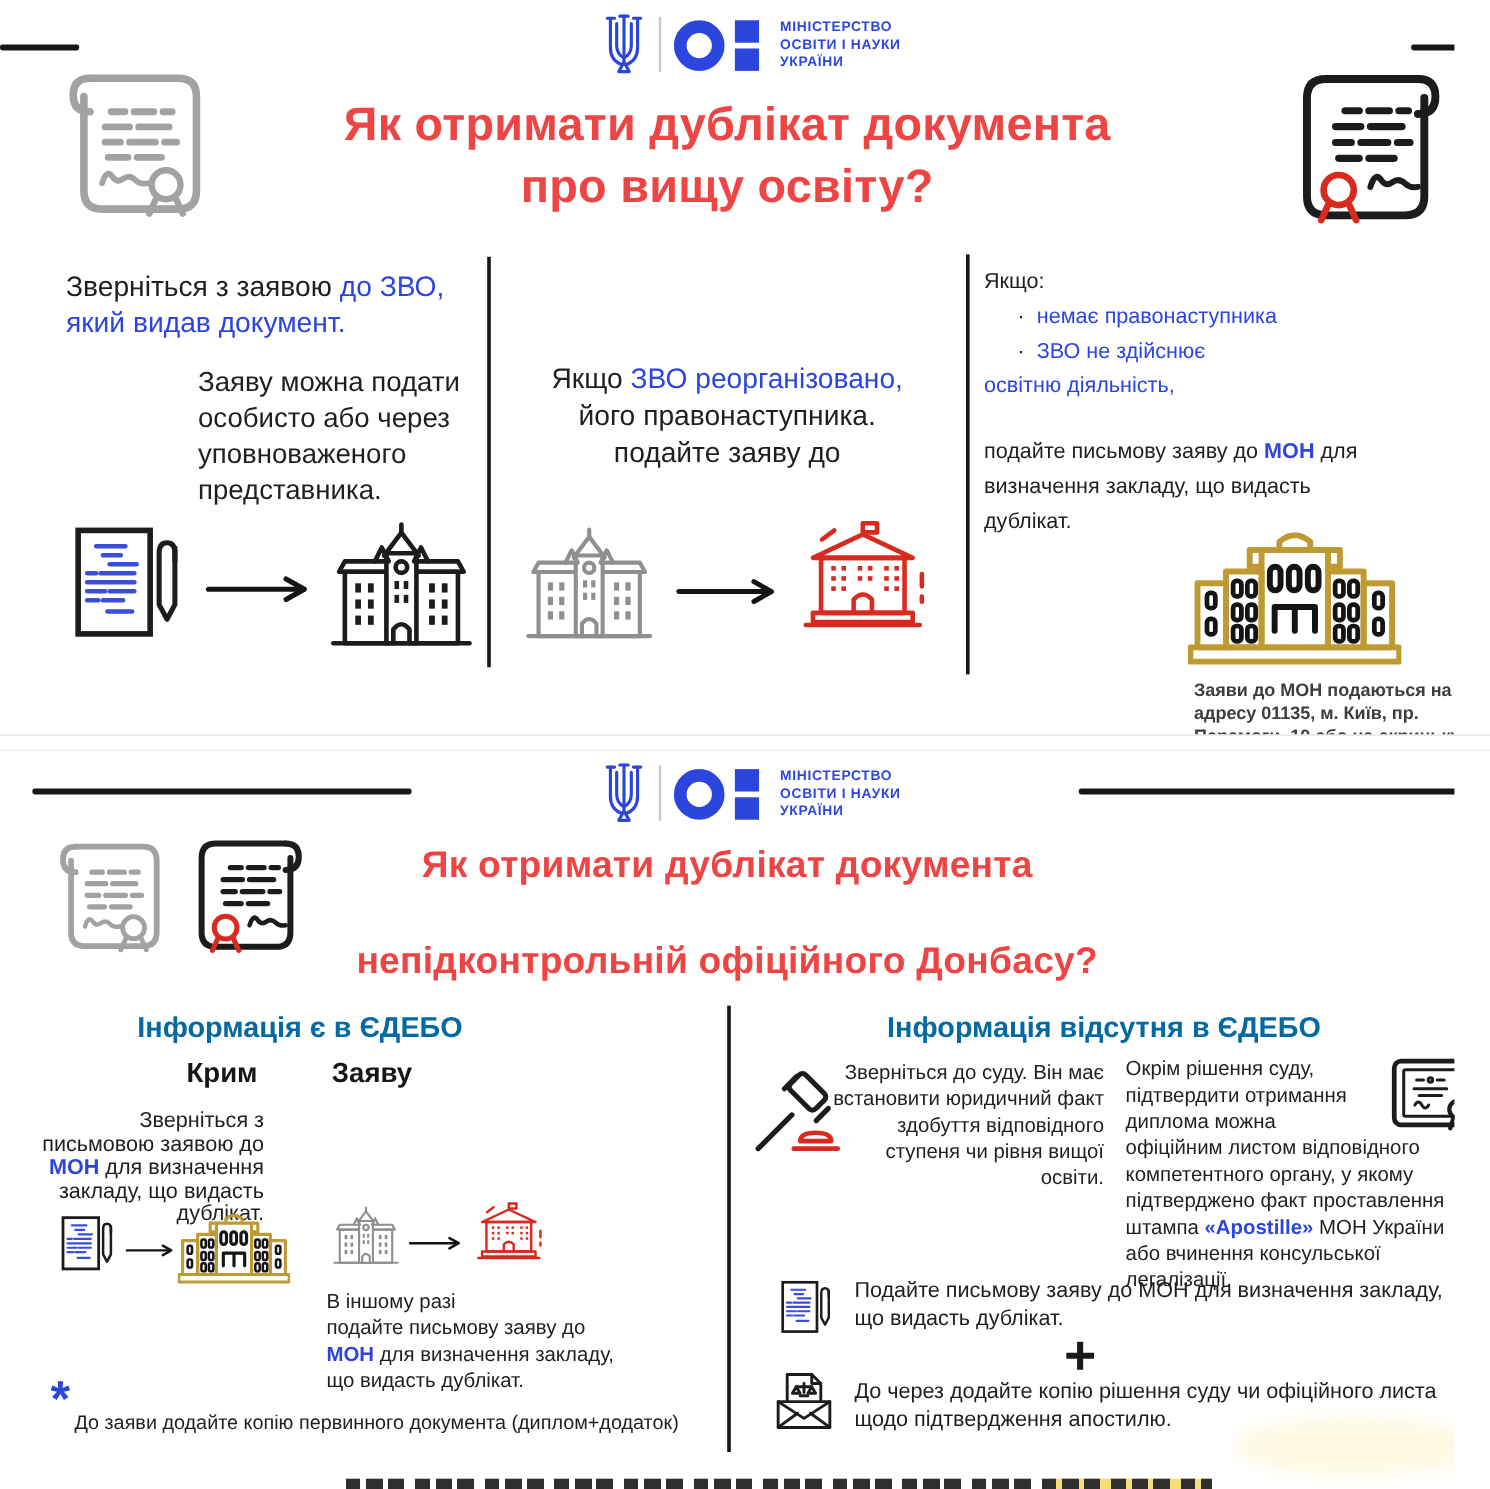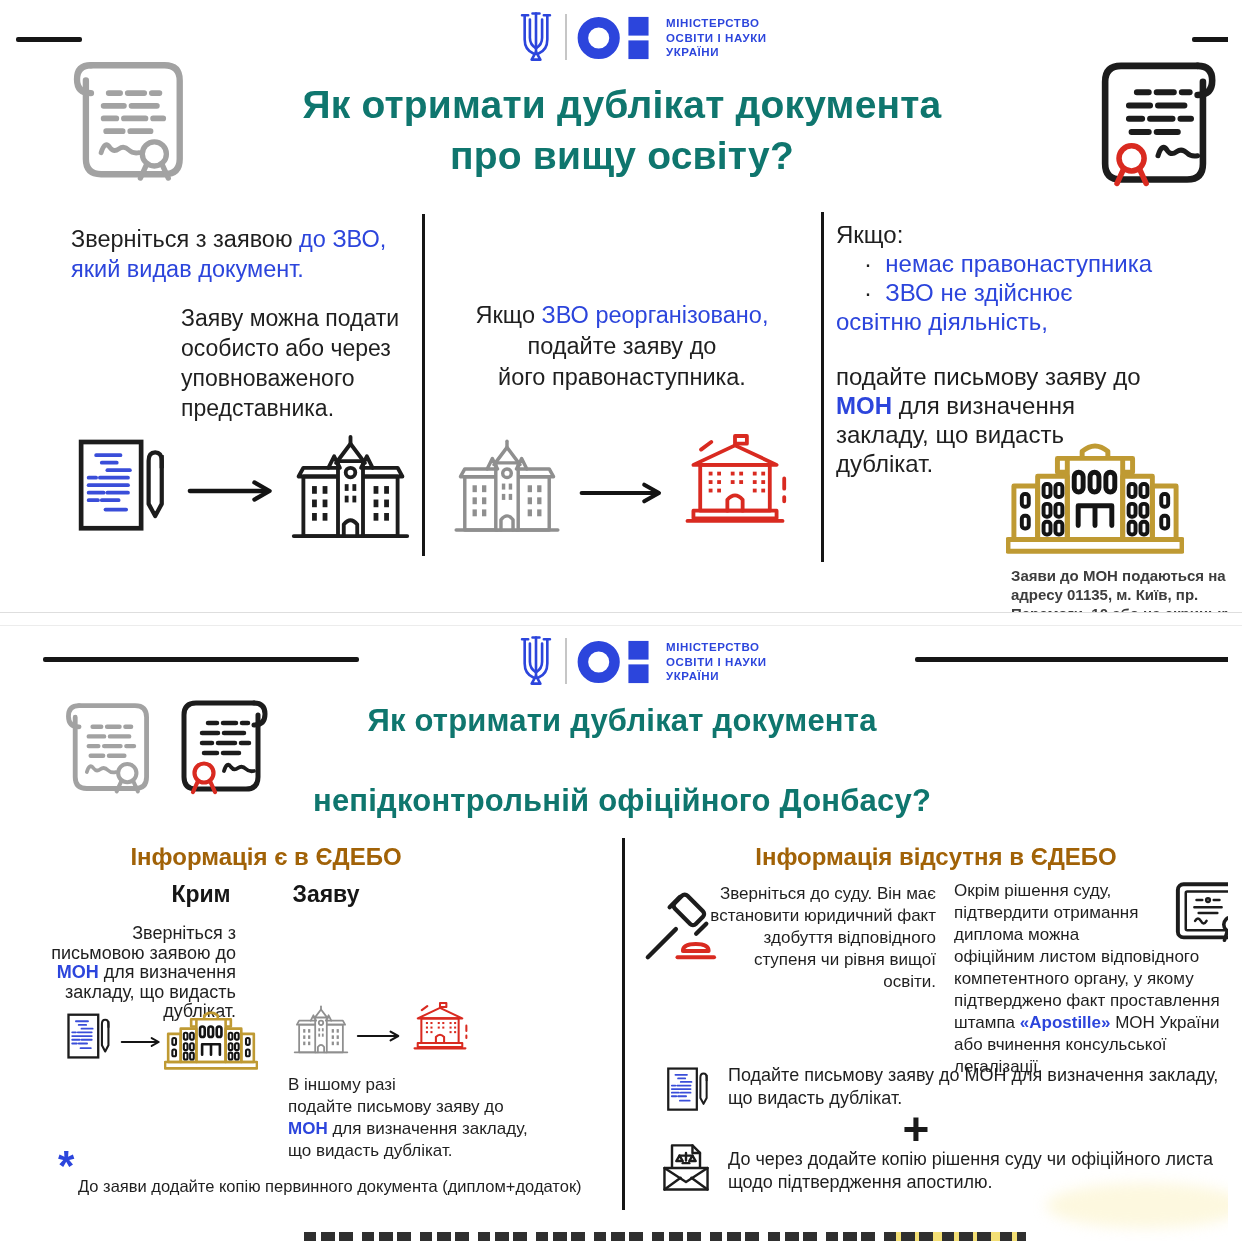--- a/index.html
+++ b/index.html
@@ -1,41 +1,41 @@
 <!DOCTYPE html>
 <html><head>
 <meta charset="utf-8">
 <style>
   *{margin:0;padding:0;box-sizing:border-box}
   html,body{background:#fff}
   body{width:1242px;height:1241px;font-family:"Liberation Sans",sans-serif;color:#1f1f1f}
   .canvas{position:relative;width:1242px;height:1241px;background:#fff;overflow:hidden}
   .abs{position:absolute}
-  .panel{position:absolute;left:16px;width:1212px;background:#fff;overflow:hidden}
+  .panel{position:absolute;left:0;width:1212px;background:#fff;overflow:hidden}
   #panel-top{top:0;height:612px}
   #panel-bottom{top:628px;height:613px}
   .sep{position:absolute;left:0;width:1242px;height:1px;background:#dedede}
   .hline{position:absolute;height:5px;background:#161616;border-radius:2px}
   .vdiv{position:absolute;width:3px;background:#161616}
   .vbar{position:absolute;width:2px;background:#c6c6c6}
   .blue{color:#2c45dc}
   .b{font-weight:700}
   .sb{font-weight:600}
-  .title{position:absolute;left:0;width:100%;text-align:center;font-weight:700;color:#0f766e;letter-spacing:.2px}
+  .title{position:absolute;left:0;width:100%;text-align:center;font-weight:700;color:#ef4444;letter-spacing:.2px}
   .t-top{font-size:39px}
   .t-bot{font-size:31px}
   .brand{position:absolute;width:270px;height:58px}
   .brand-text{position:absolute;left:148px;top:6px;font-size:11.5px;line-height:14.5px;font-weight:800;letter-spacing:.6px;color:#2c45dc}
   .body-txt{font-weight:500}
   .col1p{font-size:23.5px;line-height:30px;}
   .col2p{font-size:23.5px;line-height:31px;text-align:center}
-  .col3{font-size:24px;line-height:29px}
+  .col3{font-size:18px;line-height:29px}
   .col3 .bul{padding-left:28px}
   .note{font-size:15px;line-height:19px;font-weight:600;color:#3d3d3d}
-  .heading{position:absolute;text-align:center;font-size:24px;font-weight:700;color:#a16207}
+  .heading{position:absolute;text-align:center;font-size:24px;font-weight:700;color:#0369a1}
   .lbl{position:absolute;text-align:center;font-size:23px;font-weight:700;color:#161616}
   .p16{font-size:18px;line-height:19.5px;font-weight:500}
   .p17{font-size:17px;line-height:22px;font-weight:500}
   .p18{font-size:18px;line-height:23px;font-weight:500}
   .right{text-align:right}
   .foot{font-size:16.5px;font-weight:500}
   .ast{font-size:42px;font-weight:700;color:#2c45dc}
   .plus{font-size:46px;font-weight:800;color:#1a1a1a;line-height:1}
   .icon{position:absolute;display:block}
   .icon svg{width:100%;height:100%;display:block}
@@ -321,22 +321,22 @@
         </svg>
       </span>
     <span class="icon" style="left:272px;top:432px;width:125px;height:112px;--main:#1c1c1c">
         <svg>
           <use href="#sym-gothic"></use>
         </svg>
       </span>
 
     <div class="abs body-txt col2p" style="left:420px;top:300px;width:372px">
       <div><span>Якщо </span><span class="blue">ЗВО реорганізовано,</span></div>
+      <div>його правонаступника.</div>
       <div>подайте заяву до</div>
-      <div>його правонаступника.</div>
     </div>
     <span class="icon" style="left:435px;top:432px;width:112px;height:110px;--main:#8f8f8f">
         <svg>
           <use href="#sym-gothic"></use>
         </svg>
       </span>
     <span class="icon" style="left:562px;top:480px;width:92px;height:26px;--main:#141414">
         <svg>
           <use href="#sym-arrow"></use>
         </svg>

